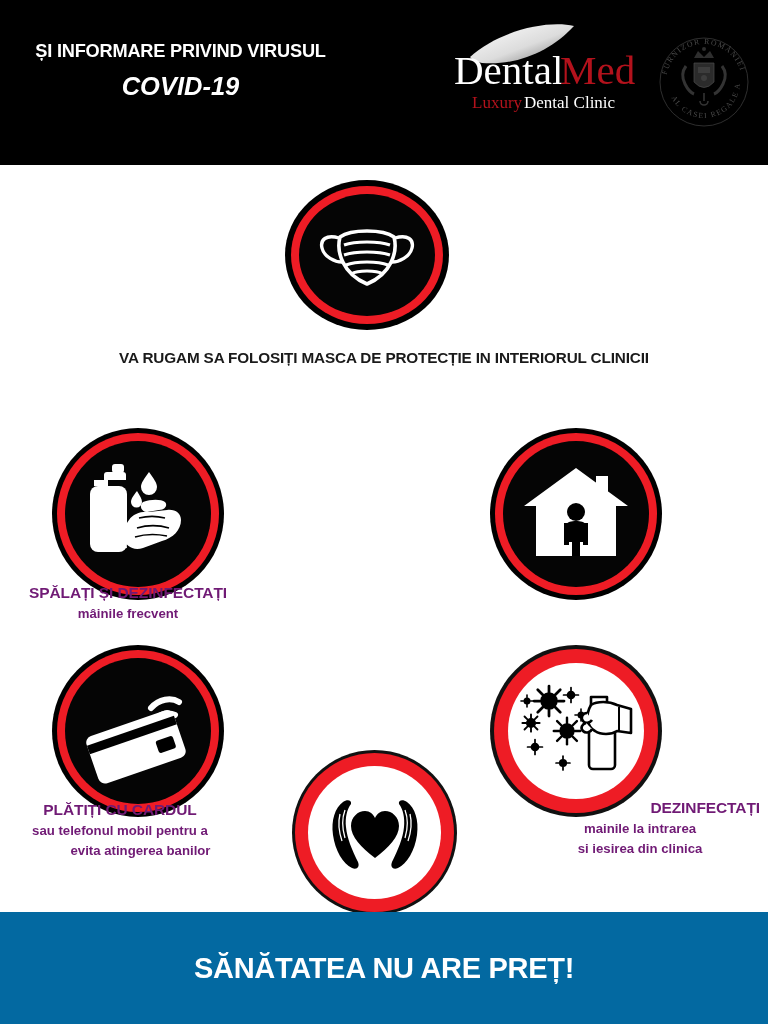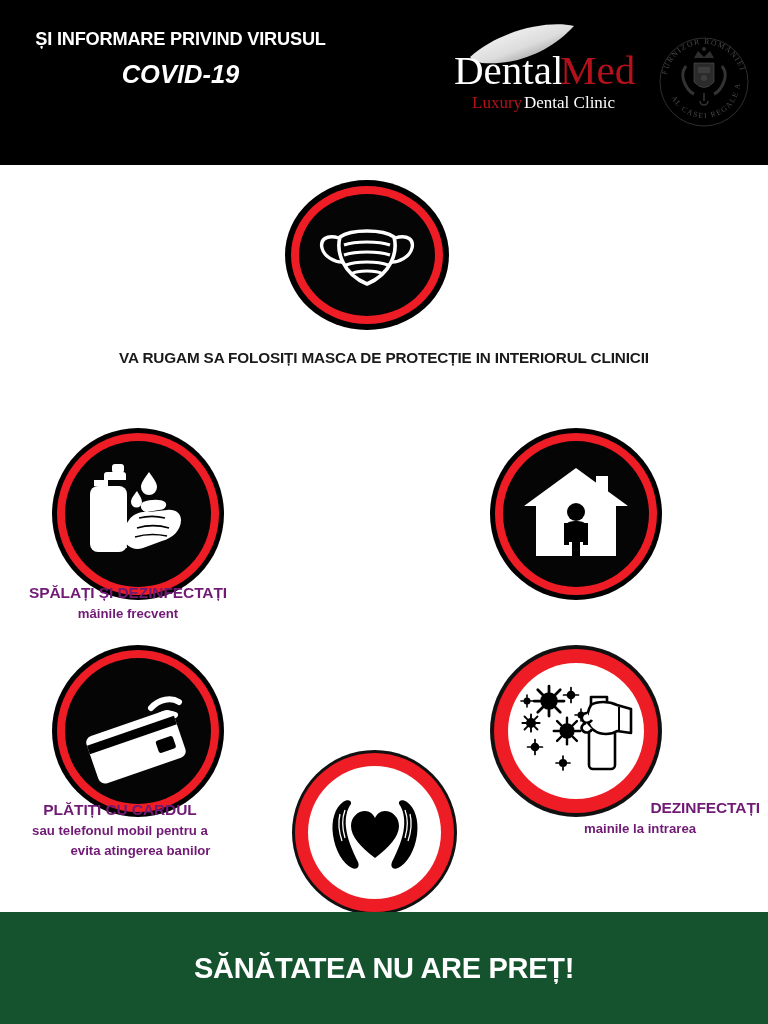--- a/index.html
+++ b/index.html
@@ -44,21 +44,21 @@
     font-weight: bold;
     letter-spacing: -0.2px;
     line-height: 1.12;
     white-space: nowrap;
   }
   .title-line2 {
     font-size: 18.2px;
     font-weight: bold;
     letter-spacing: -0.2px;
     line-height: 1.3;
-    margin-top: 2px;
+    margin-top: 14px;
     white-space: nowrap;
   }
   .title-line3 {
     font-size: 25.5px;
     font-weight: bold;
     letter-spacing: 0px;
     line-height: 1.2;
     margin-top: 7px;
     font-style: italic;
   }
@@ -165,21 +165,21 @@
     letter-spacing: -0.15px;
   }
 
   
   .footer {
     position: absolute;
     left: 0;
     top: 912px;
     width: 768px;
     height: 112px;
-    background: #14532d;
+    background: #0369a1;
     display: flex;
     align-items: center;
     justify-content: center;
   }
   .footer-text {
     color: #ffffff;
     font-size: 29px;
     font-weight: bold;
     letter-spacing: -0.3px;
   }
@@ -451,20 +451,21 @@
           <path d="M73 48 C69 49, 67 53, 70 56 C73 59, 78 57, 79 54"></path>
           <path d="M106 32 l0 24" stroke-width="2"></path>
         </g>
       </svg>
     </div>
   </div>
 
   <div class="caption cap-right" style="left:520px; top:798px; width:240px;">
     <div class="cap-title">DEZINFECTAȚI</div>
     <div class="cap-sub">mainile la intrarea</div>
+    <div class="cap-sub" style="margin-top:0;">si iesirea din clinica</div>
   </div>
 
   <div class="badge light" style="left:292px; top:750px; width:165px; height:165px;">
     <div class="ring"></div>
     <div class="ring-red" style="inset:3px;"></div>
     <div class="core" style="inset:16px;"></div>
     <div class="glyph">
       <svg width="108" height="86" viewBox="0 0 108 86">
 
         <path d="M54 68 C40 57, 30 47, 30 36 C30 27, 37 21, 44 21 C49 21, 52 24, 54 28

